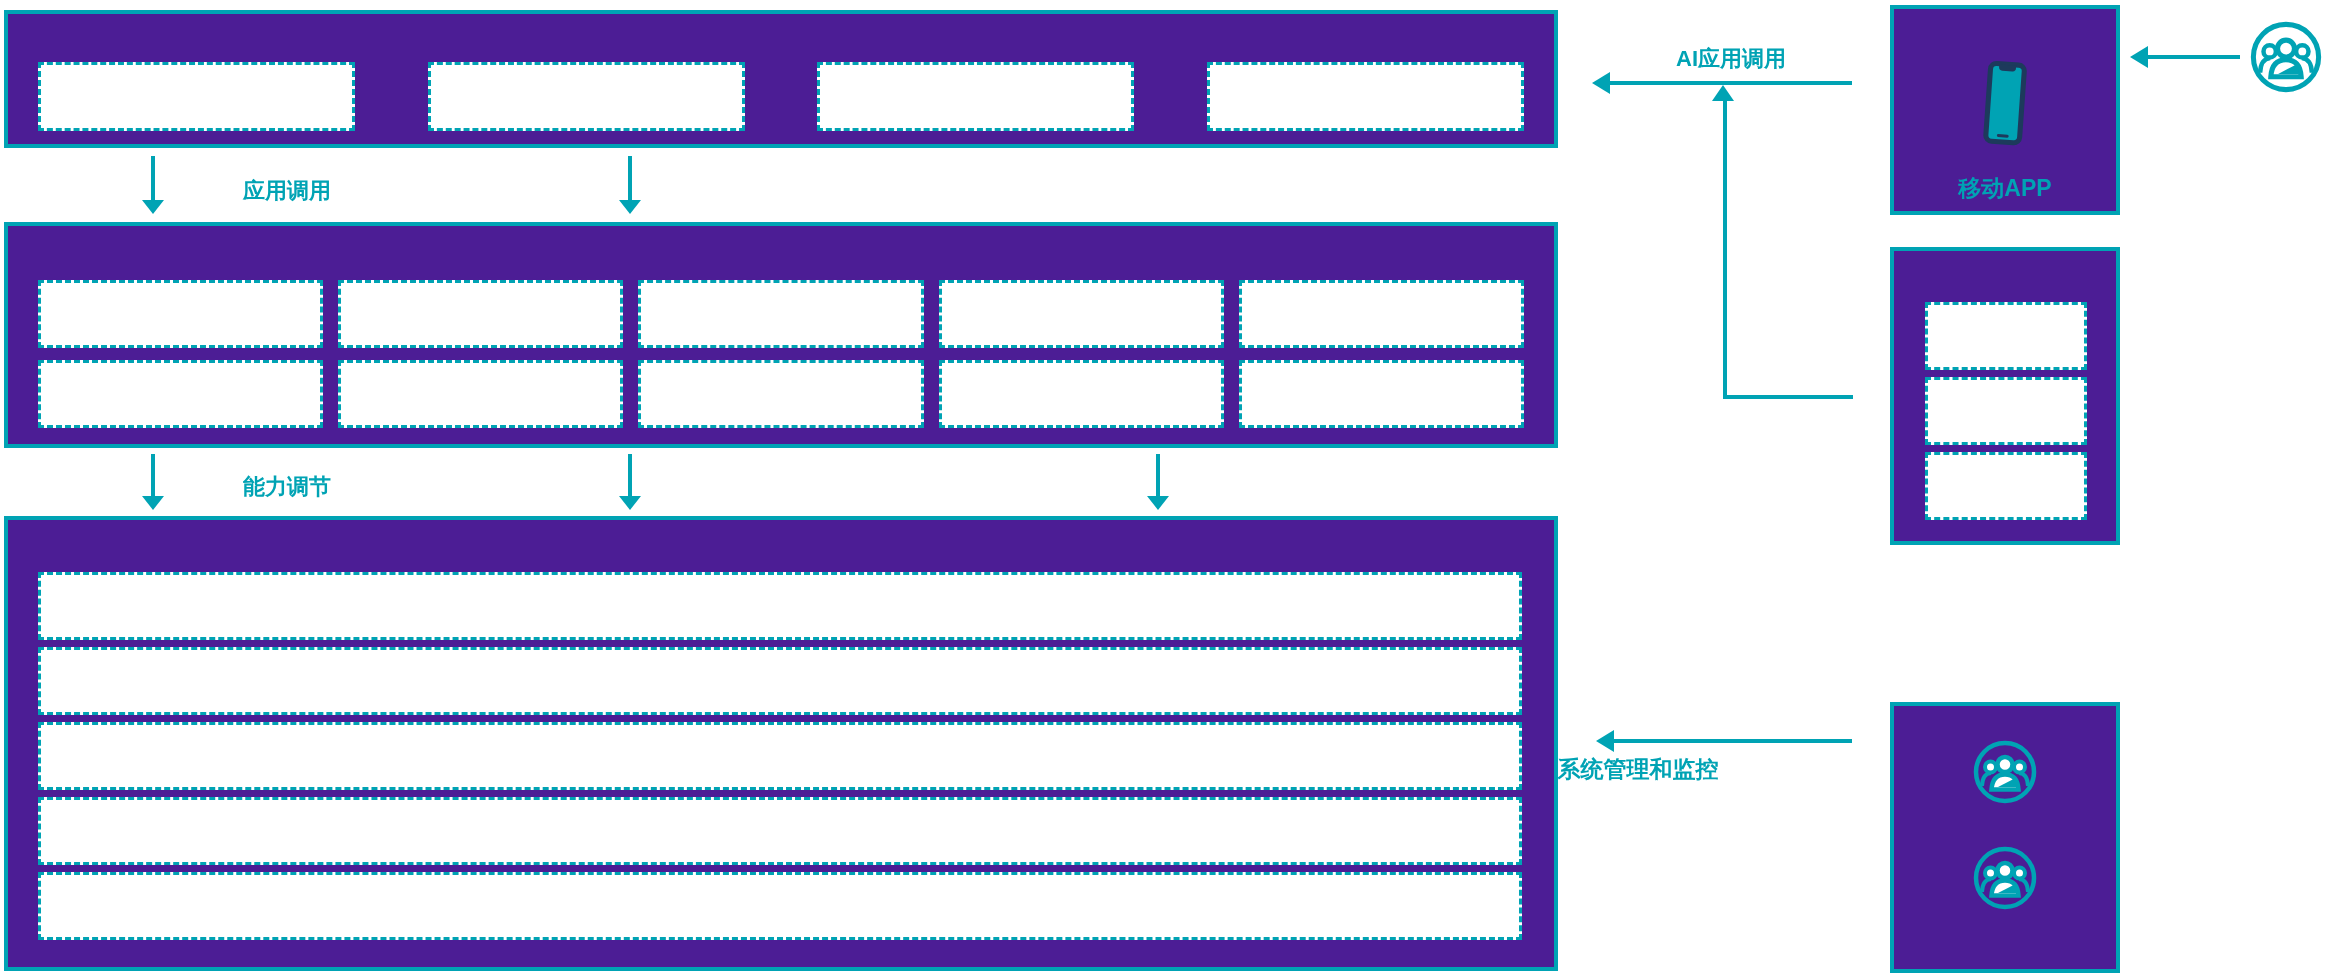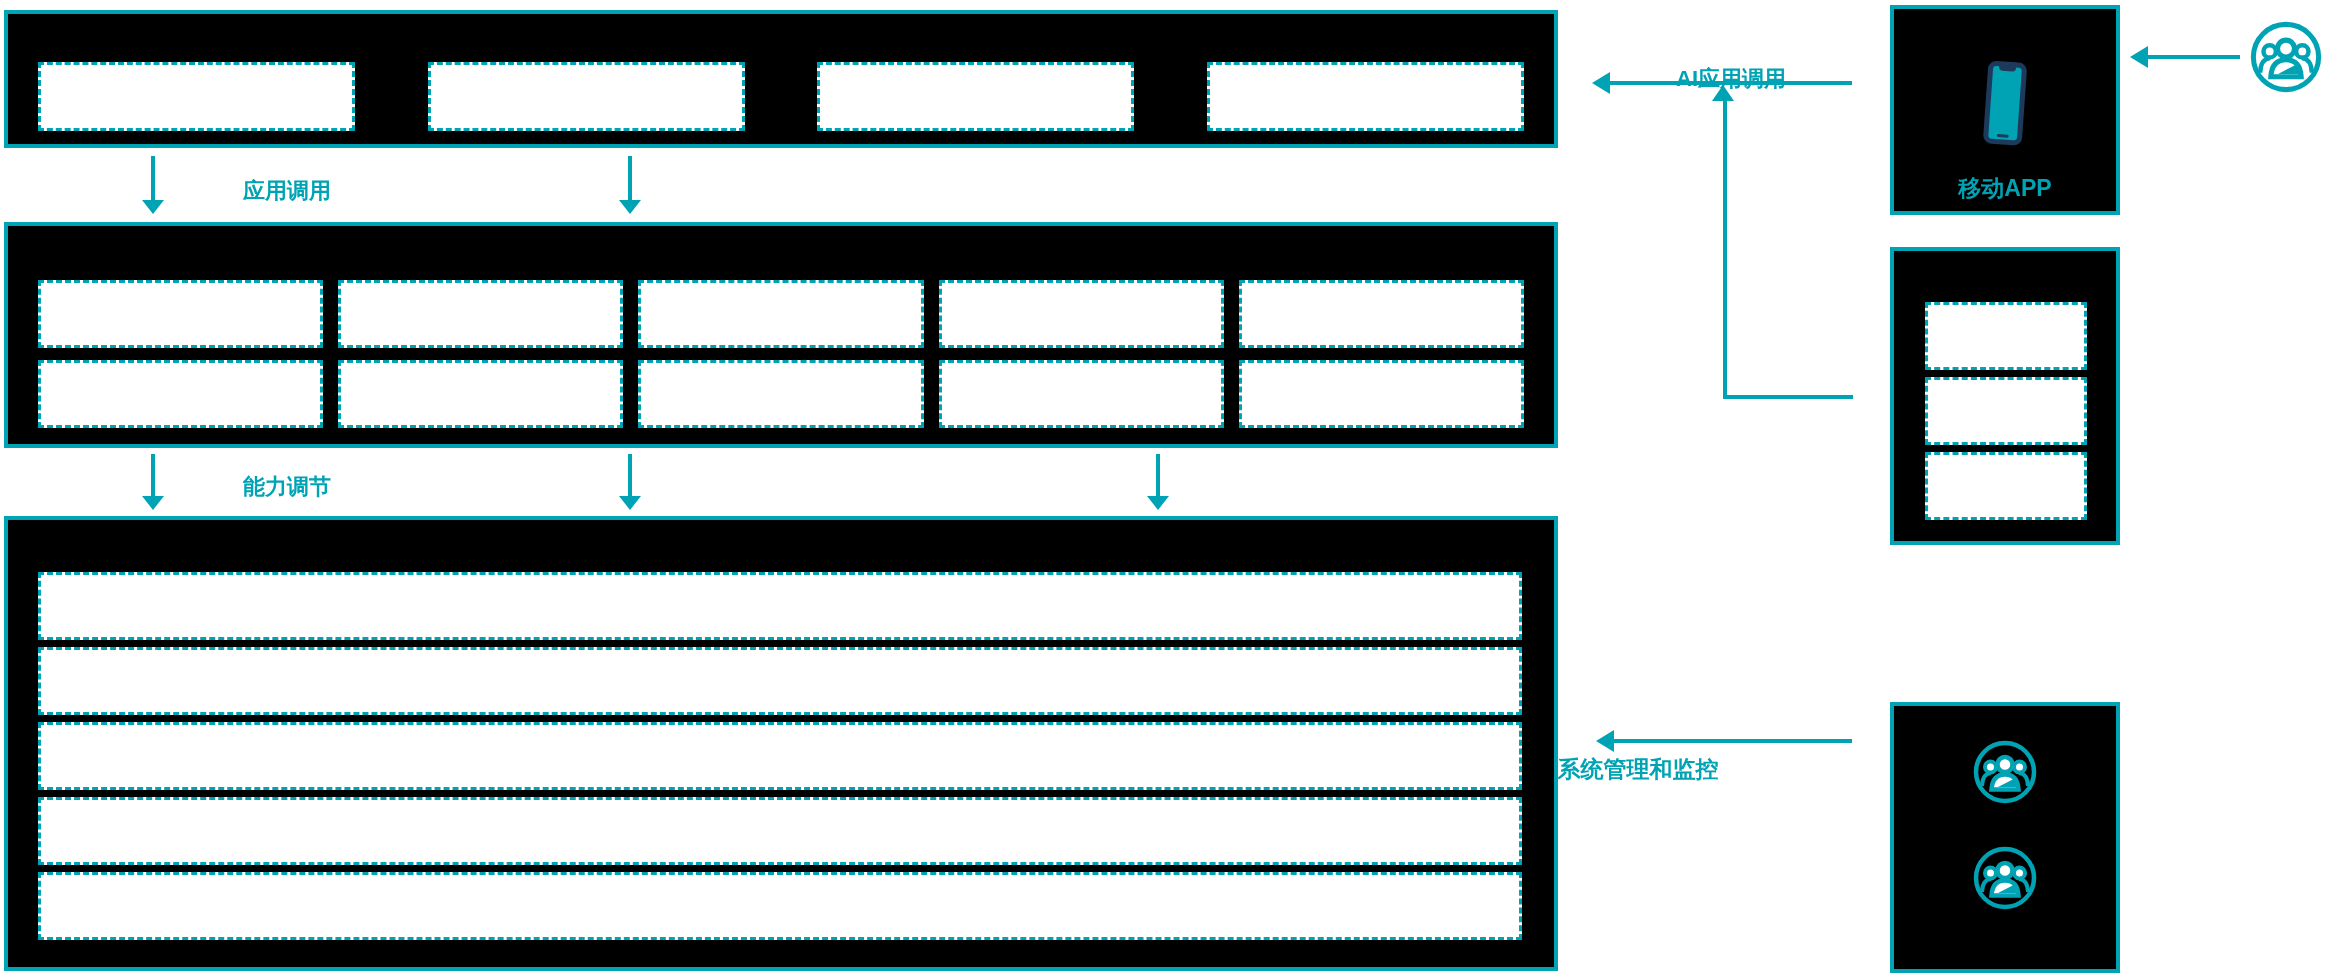--- a/index.html
+++ b/index.html
@@ -2,21 +2,21 @@
 <html style="--accent: #00a3b4; --phone: #1d3a5c;"><head>
 <meta charset="utf-8">
 <style>
   :root { --accent:#00a3b4; --phone:#1d3a5c; }
   html,body { margin:0; padding:0; background:#fff; }
   .canvas {
     position:relative; width:2326px; height:977px;
     background:#fff; overflow:hidden;
     font-family:"Liberation Sans", sans-serif;
   }
-  .box { position:absolute; border:4px solid var(--accent); background:#000000; box-sizing:border-box; }
+  .box { position:absolute; border:4px solid var(--accent); background:#4c1d95; box-sizing:border-box; }
   .slot { border:3px dashed var(--accent); box-sizing:border-box; background:#fff; }
 
   
   .l1-slots { position:absolute; left:30px; right:30px; top:48px; height:69px;
               display:flex; justify-content:space-between; }
   .l1-slots .slot { width:317px; height:69px; }
 
   
   .l2-rows { position:absolute; left:30px; right:30px; top:54px; }
   .l2-row { display:flex; gap:15px; height:68px; margin-bottom:12px; }
@@ -110,21 +110,21 @@
   <div class="box" style="left:4px; top:516px; width:1554px; height:455px;">
     <div class="l3-rows">
         <div class="slot"></div>
         <div class="slot"></div>
         <div class="slot"></div>
         <div class="slot"></div>
         <div class="slot"></div>
       </div>
   </div>
 
-  <div class="conn-label center" style="left:1640px; top:44px; width:182px;margin-top:20px;">AI应用调用</div>
+  <div class="conn-label center" style="left:1640px; top:44px; width:182px;">AI应用调用</div>
   <div class="head-left" style="left:1592px; top:72px;"></div>
   <div class="hline" style="left:1610px; top:81px; width:242px;"></div>
   <div class="head-up" style="left:1712px; top:85px;"></div>
   <div class="vline" style="left:1723px; top:100px; height:297px;"></div>
   <div class="hline" style="left:1723px; top:395px; width:130px;"></div>
 
   <div class="box" style="left:1890px; top:5px; width:230px; height:210px;">
     <div class="phone-wrap">
       <svg viewBox="0 0 52 100" style="width:44px; height:86px; display:block;">
         <g transform="rotate(4 26 50)">

